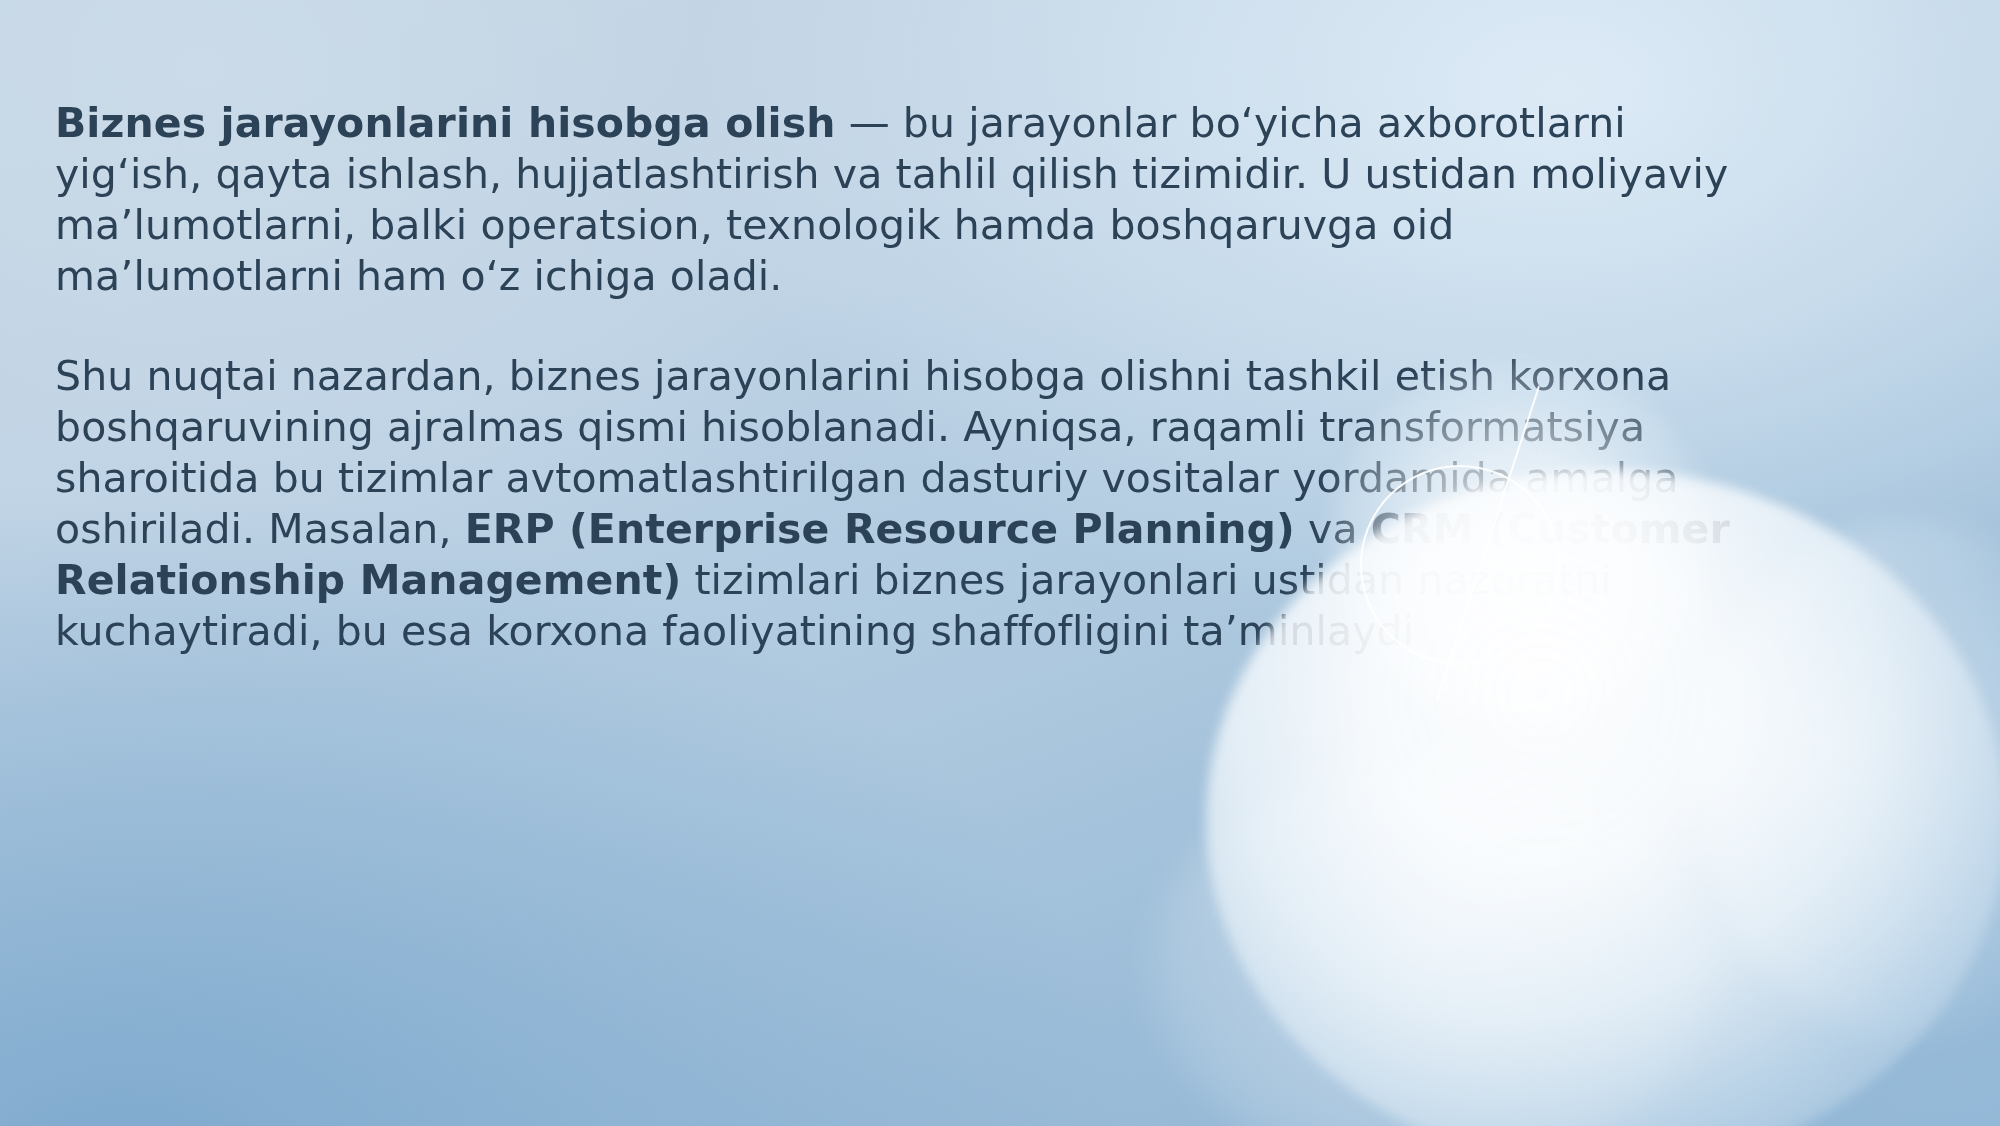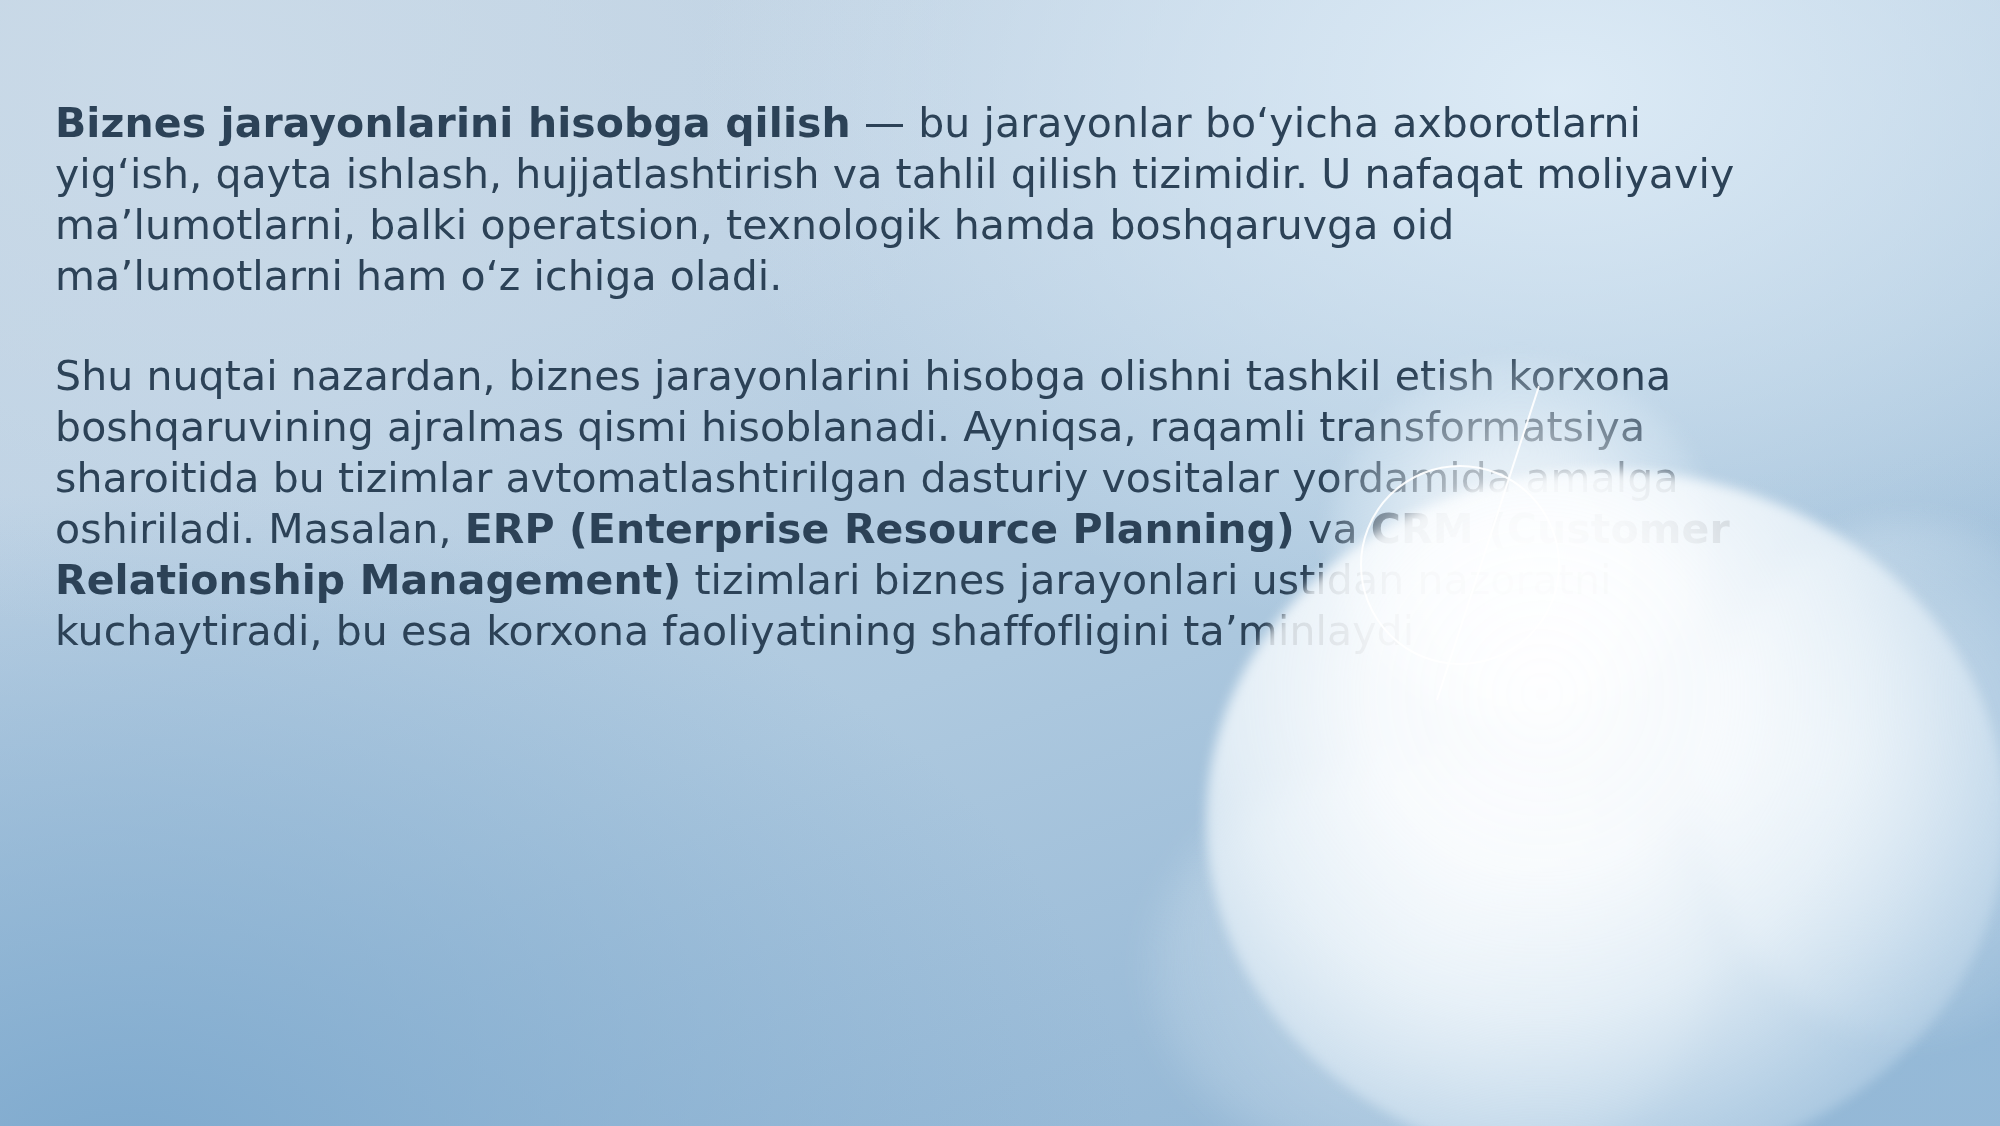--- a/index.html
+++ b/index.html
@@ -124,21 +124,21 @@
   .bold {
     font-weight: 700;
   }
 </style>
 </head>
 <body>
 
 <div id="slide">
 
   <div id="text-block">
-    <p><span class="bold">Biznes jarayonlarini hisobga qilish</span><span> — bu jarayonlar bo‘yicha axborotlarni yig‘ish, qayta ishlash, hujjatlashtirish va tahlil qilish tizimidir. U nafaqat moliyaviy ma’lumotlarni, balki operatsion, texnologik hamda boshqaruvga oid ma’lumotlarni ham o‘z ichiga oladi.</span></p>
+    <p><span class="bold">Biznes jarayonlarini hisobga olish</span><span> — bu jarayonlar bo‘yicha axborotlarni yig‘ish, qayta ishlash, hujjatlashtirish va tahlil qilish tizimidir. U ustidan moliyaviy ma’lumotlarni, balki operatsion, texnologik hamda boshqaruvga oid ma’lumotlarni ham o‘z ichiga oladi.</span></p>
     <div class="para-gap"></div>
     <p><span>Shu nuqtai nazardan, biznes jarayonlarini hisobga olishni tashkil etish korxona boshqaruvining ajralmas qismi hisoblanadi. Ayniqsa, raqamli transformatsiya sharoitida bu tizimlar avtomatlashtirilgan dasturiy vositalar yordamida amalga oshiriladi. Masalan, </span><span class="bold">ERP (Enterprise Resource Planning)</span><span> va </span><span class="bold">CRM (Customer Relationship Management)</span><span> tizimlari biznes jarayonlari ustidan nazoratni kuchaytiradi, bu esa korxona faoliyatining shaffofligini ta’minlaydi</span></p>
   </div>
 
   <div class="deco" id="blob-bottom-soft"></div>
   <div class="deco" id="blob-right-edge"></div>
   <div class="deco" id="blob-upper"></div>
   <div class="deco" id="blob-main"></div>
   <div class="deco" id="ring-outline"></div>
   <div class="deco" id="diagonal-line"></div>

